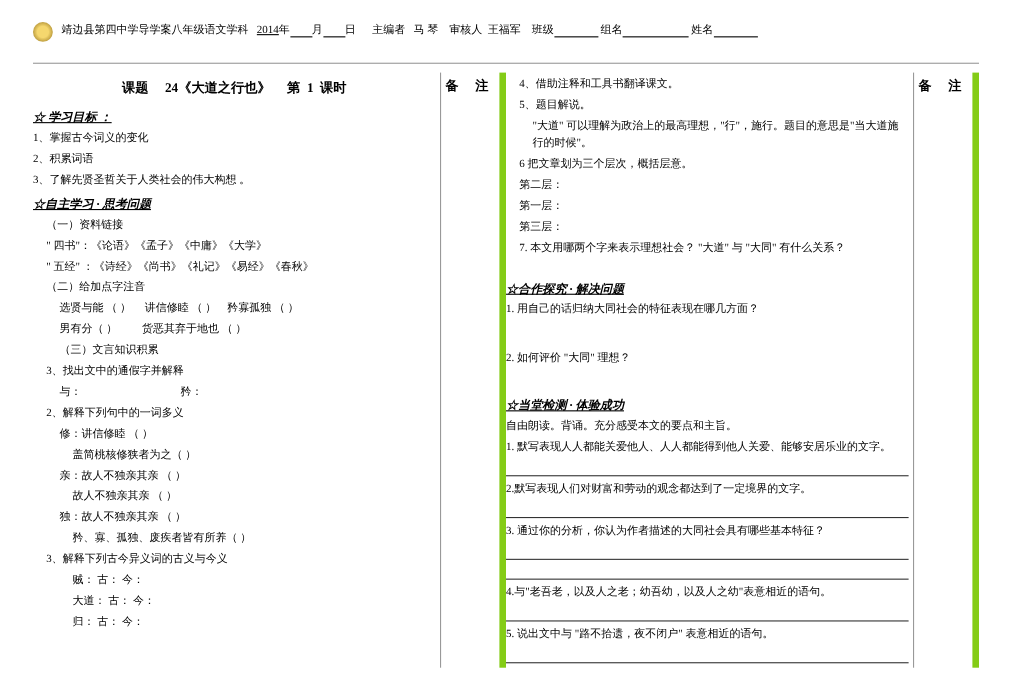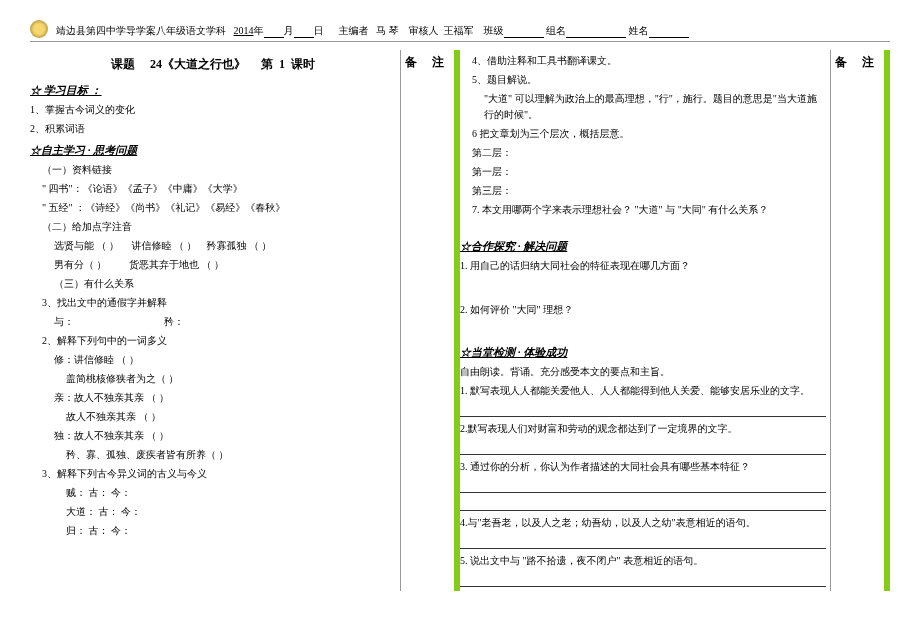--- a/index.html
+++ b/index.html
@@ -7,24 +7,24 @@
       font-family: "SimSun", "宋体", serif;
       font-size: 10px;
       background: #ffffff;
       color: #000;
       width: 920px;
       height: 632px;
       padding: 20px 30px;
     }
     .header {
       display: flex;
-      align-items: flex-end;
+      align-items: flex-start;
       font-size: 10px;
       border-bottom: 1px solid #999;
-      padding-bottom: 3px;
+      padding-bottom: 19px;
       margin-bottom: 8px;
     }
     .logo {
       width: 18px; height: 18px;
       border-radius: 50%;
       background: radial-gradient(circle, #f5d76e 40%, #8b6914 100%);
       margin-right: 8px;
       display: inline-block;
     }
     .header-text { flex: 1; }
@@ -109,38 +109,39 @@
       <span>课题</span>&nbsp;&nbsp;&nbsp;&nbsp;
       <span>24《大道之行也》</span>&nbsp;&nbsp;&nbsp;&nbsp;
       <span>第</span>&nbsp;
       <span>1</span>&nbsp;
       <span>课时</span>
     </div>
 
     <div class="section-head">☆ 学习目标 ：</div>
     <div class="line">1、掌握古今词义的变化</div>
     <div class="line">2、积累词语</div>
+    <div class="line">3、了解先贤圣哲关于人类社会的伟大构想 。</div>
 
     <div class="section-head">☆自主学习 · 思考问题</div>
     <div class="line indent1">（一）资料链接</div>
     <div class="line indent1">" 四书"：《论语》《孟子》《中庸》《大学》</div>
     <div class="line indent1">"  五经"  ：《诗经》《尚书》《礼记》《易经》《春秋》</div>
 
     <div class="line indent1">（二）给加点字注音</div>
     <div class="line indent2">
       <span>选贤与能 （        ）</span>&nbsp;&nbsp;&nbsp;&nbsp;
       <span>讲信修睦 （        ）</span>&nbsp;&nbsp;&nbsp;
       <span>矜寡孤独 （        ）</span>
     </div>
     <div class="line indent2">
       <span>男有分（        ）</span>&nbsp;&nbsp;&nbsp;&nbsp;&nbsp;&nbsp;&nbsp;&nbsp;
       <span>货恶其弃于地也 （        ）</span>
     </div>
 
-    <div class="line indent2">（三）有什么关系</div>
+    <div class="line indent2">（三）文言知识积累</div>
     <div class="line indent1">3、找出文中的通假字并解释</div>
     <div class="line indent2">
       <span>与：</span>
       &nbsp;&nbsp;&nbsp;&nbsp;&nbsp;&nbsp;&nbsp;&nbsp;&nbsp;&nbsp;&nbsp;&nbsp;&nbsp;&nbsp;&nbsp;&nbsp;&nbsp;&nbsp;&nbsp;&nbsp;&nbsp;&nbsp;&nbsp;&nbsp;&nbsp;&nbsp;&nbsp;&nbsp;&nbsp;&nbsp;&nbsp;&nbsp;&nbsp;&nbsp;
       <span>矜：</span>
     </div>
 
     <div class="line indent1">2、解释下列句中的一词多义</div>
     <div class="line indent2">修：讲信修睦  （           ）</div>
     <div class="line indent3">盖简桃核修狭者为之（           ）</div>

